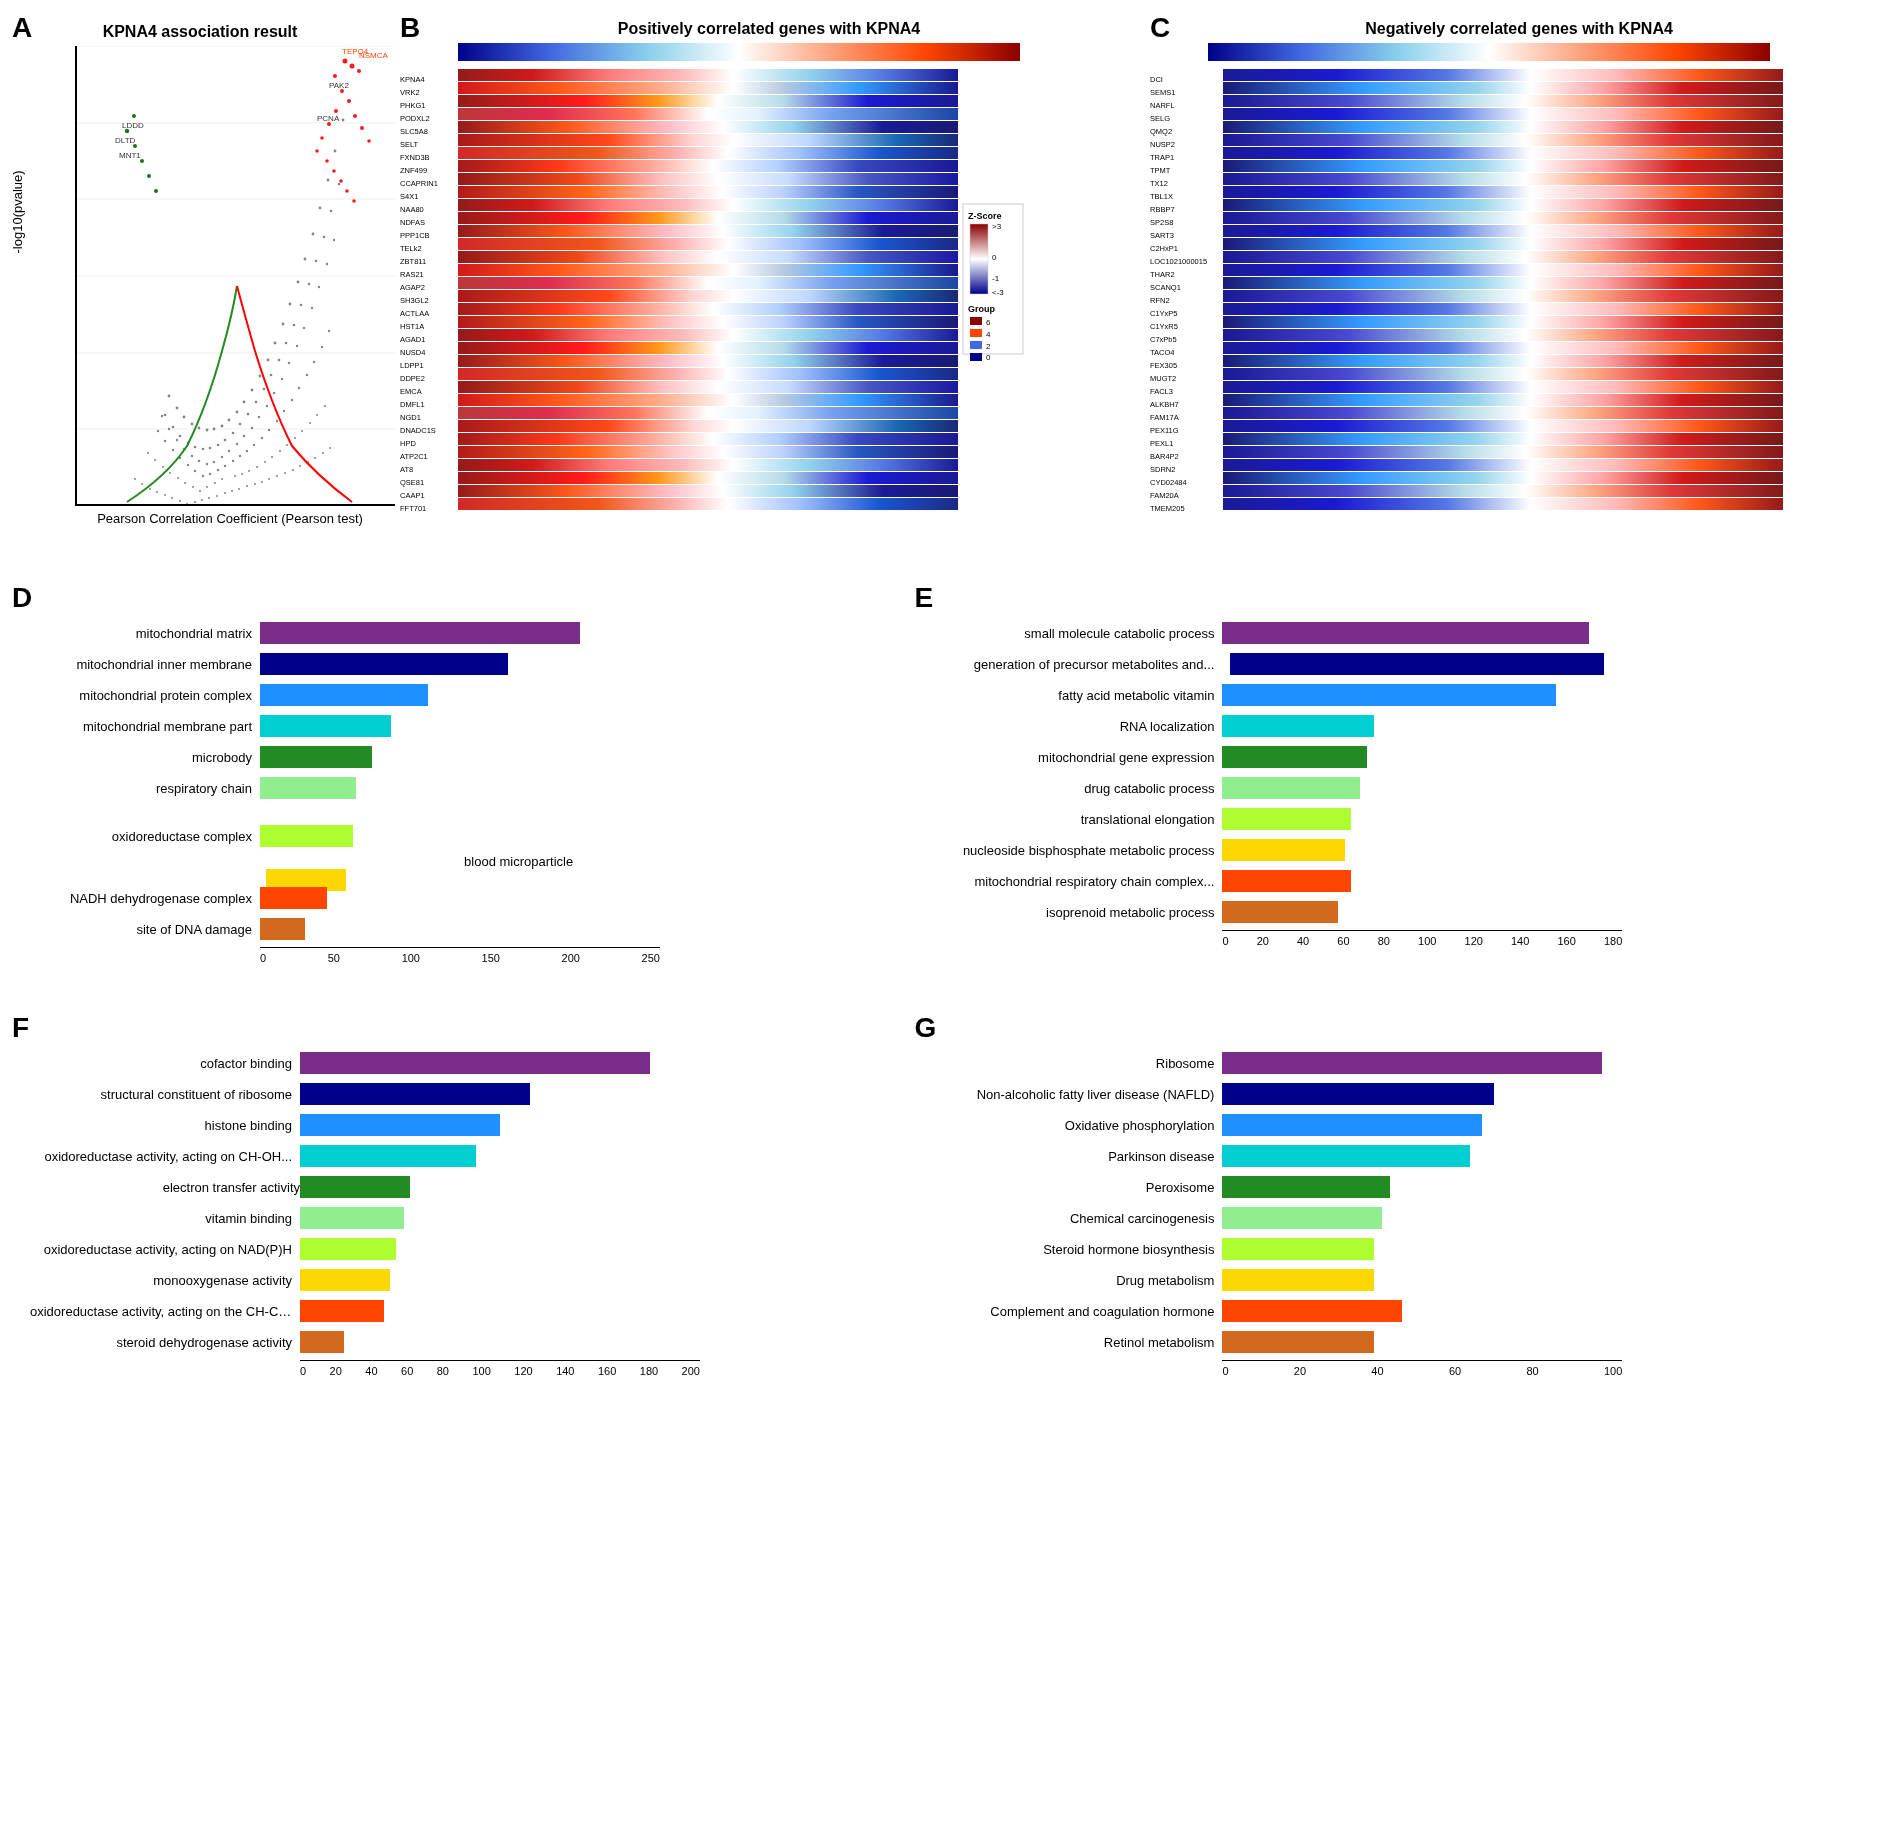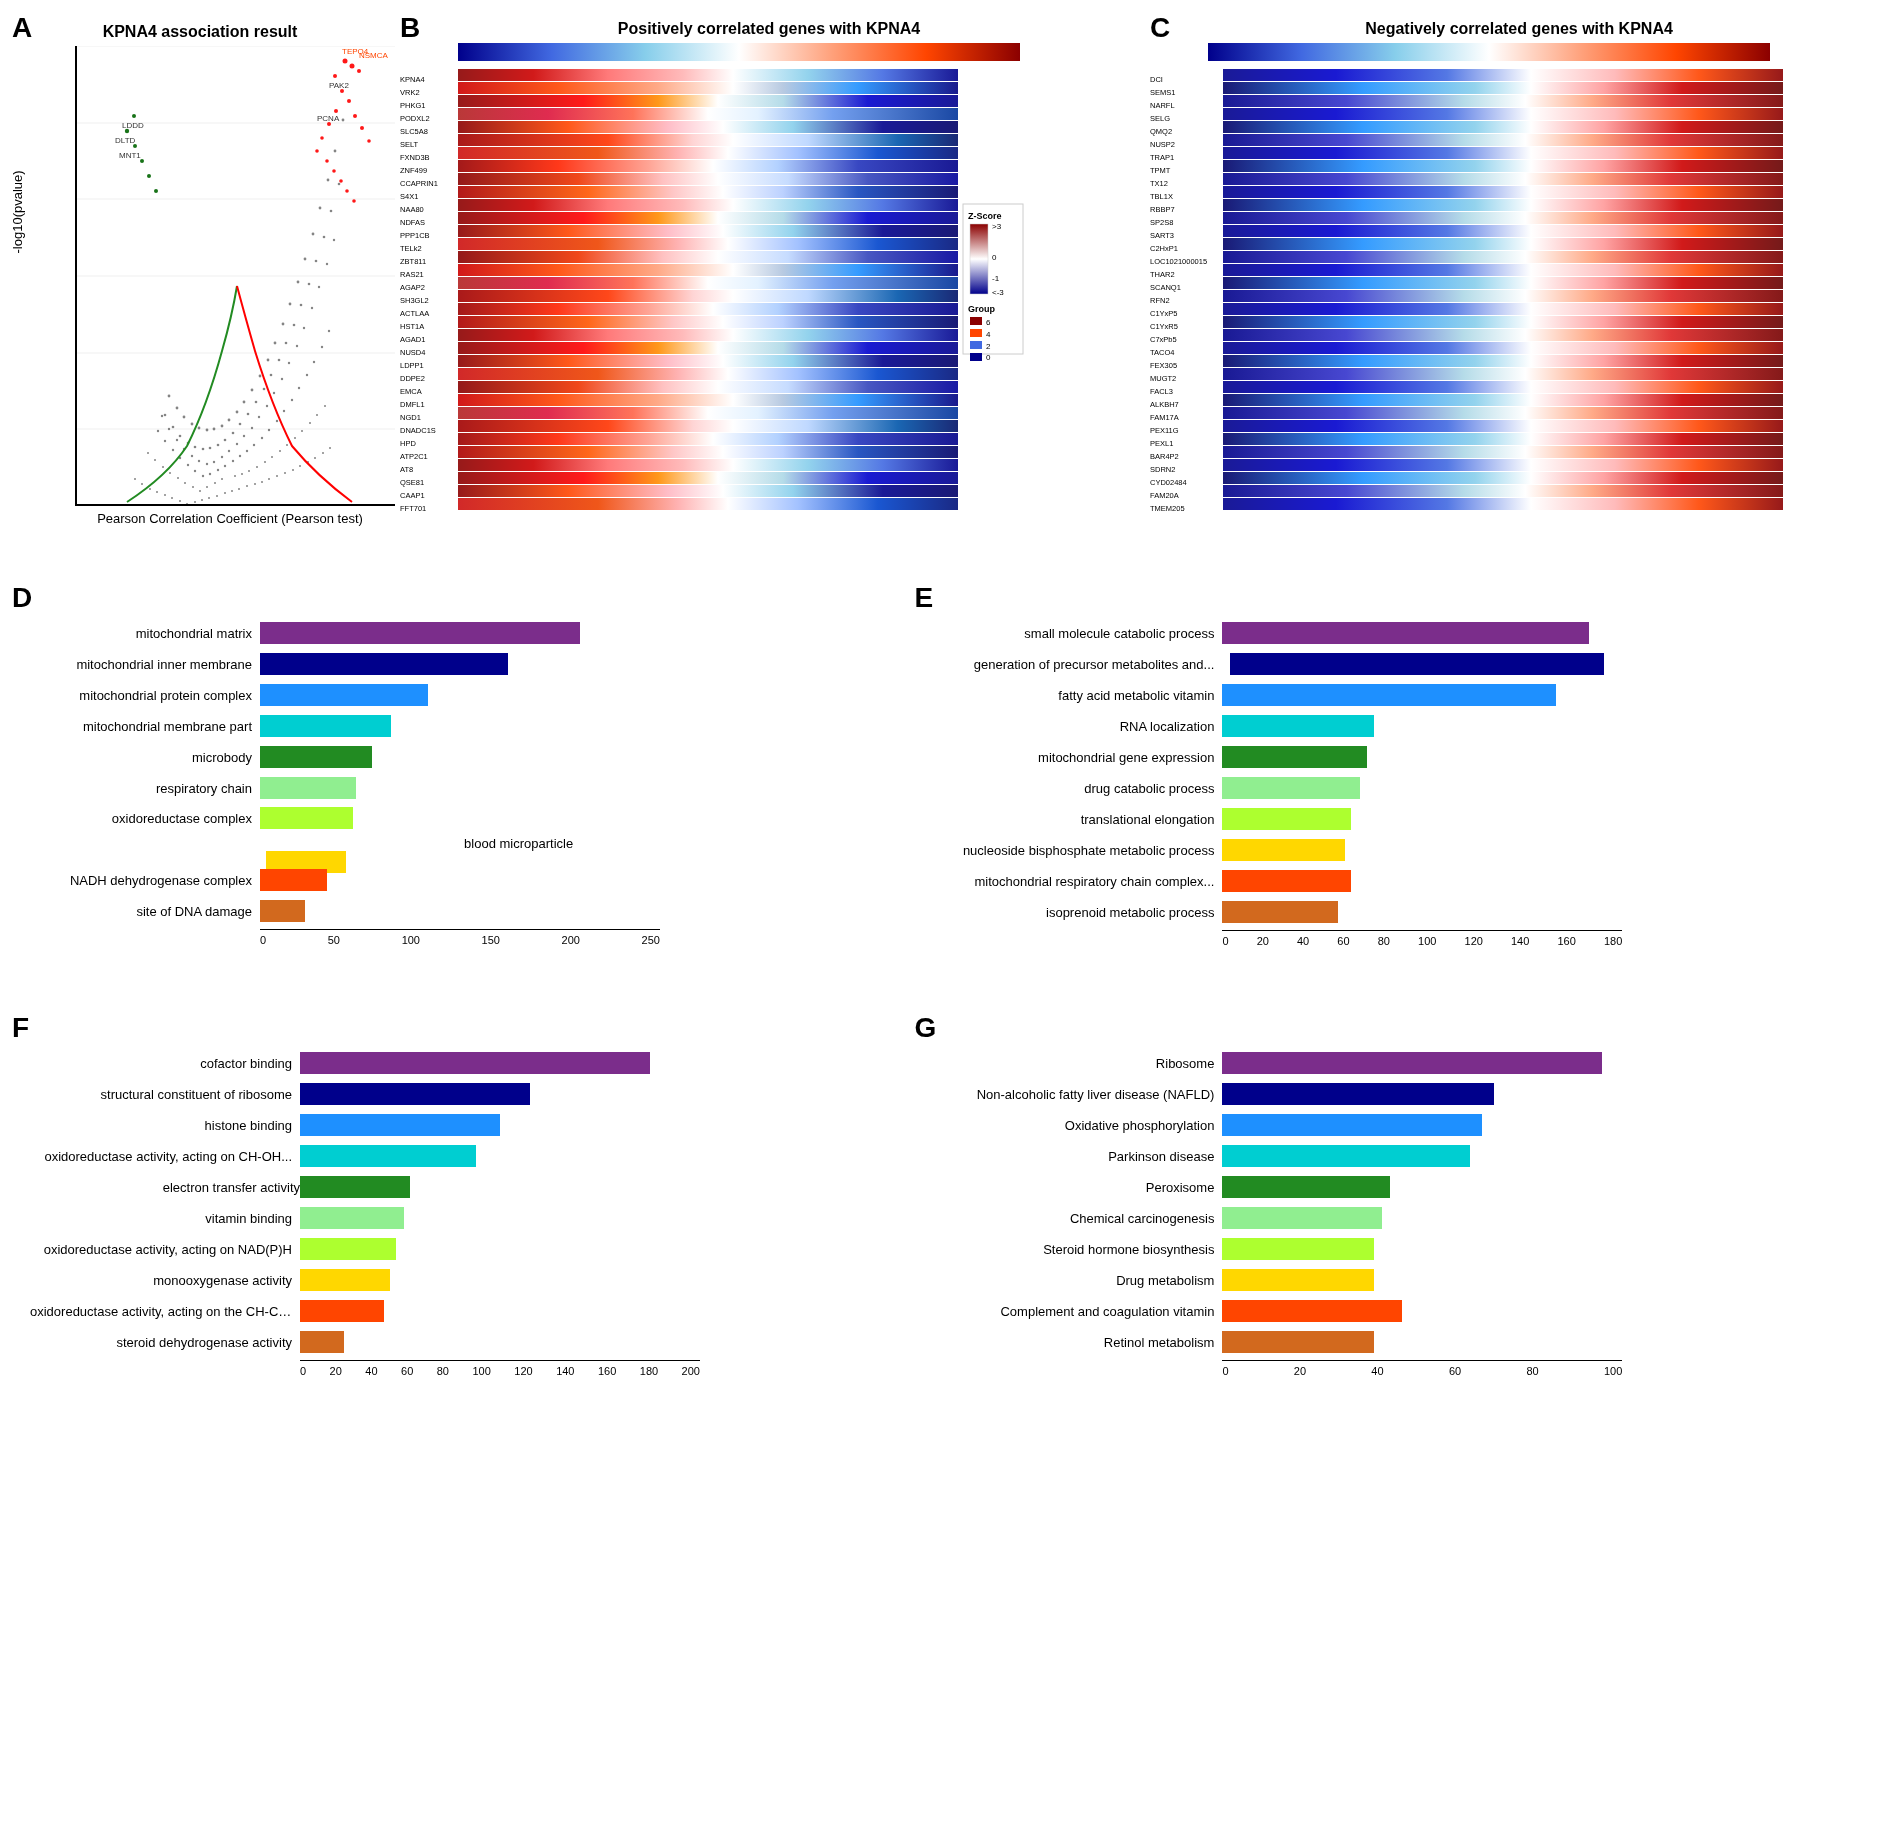--- a/index.html
+++ b/index.html
@@ -656,21 +656,21 @@
         <div style="position:relative; height:22px; width:400px; flex-shrink:0;">
           <div style="height:22px; width:131.20000000000002px; background:#00CED1; display:inline-block;"></div>
         </div>
       </div>
       <div class="bar-row" style="display:flex; align-items:center; margin-bottom:5px; height:26px;">
         <div style="width:230px; text-align:right; font-size:13px; padding-right:8px; flex-shrink:0; white-space:nowrap; overflow:hidden; text-overflow:ellipsis;" title="microbody">microbody</div>
         <div style="position:relative; height:22px; width:400px; flex-shrink:0;">
           <div style="height:22px; width:112.00000000000001px; background:#228B22; display:inline-block;"></div>
         </div>
       </div>
-      <div class="bar-row" style="display:flex; align-items:center; margin-bottom:4px; height:26px;">
+      <div class="bar-row" style="display:flex; align-items:center; margin-bottom:22px; height:26px;">
         <div style="width:230px; text-align:right; font-size:13px; padding-right:8px; flex-shrink:0; white-space:nowrap; overflow:hidden; text-overflow:ellipsis;" title="respiratory chain">respiratory chain</div>
         <div style="position:relative; height:22px; width:400px; flex-shrink:0;">
           <div style="height:22px; width:96px; background:#90EE90; display:inline-block;"></div>
         </div>
       </div>
       <div class="bar-row" style="display:flex; align-items:center; margin-bottom:5px; height:26px;">
         <div style="width:230px; text-align:right; font-size:13px; padding-right:8px; flex-shrink:0; white-space:nowrap; overflow:hidden; text-overflow:ellipsis;" title="oxidoreductase complex">oxidoreductase complex</div>
         <div style="position:relative; height:22px; width:400px; flex-shrink:0;">
           <div style="height:22px; width:92.80000000000001px; background:#ADFF2F; display:inline-block;"></div>
         </div>
@@ -936,21 +936,21 @@
           <div style="height:22px; width:152px; background:#ADFF2F; display:inline-block;"></div>
         </div>
       </div>
       <div class="bar-row" style="display:flex; align-items:center; margin-bottom:5px; height:26px;">
         <div style="width:290px; text-align:right; font-size:13px; padding-right:8px; flex-shrink:0; white-space:nowrap; overflow:hidden; text-overflow:ellipsis;" title="Drug metabolism">Drug metabolism</div>
         <div style="position:relative; height:22px; width:400px; flex-shrink:0;">
           <div style="height:22px; width:152px; background:#FFD700; display:inline-block;"></div>
         </div>
       </div>
       <div class="bar-row" style="display:flex; align-items:center; margin-bottom:5px; height:26px;">
-        <div style="width:290px; text-align:right; font-size:13px; padding-right:8px; flex-shrink:0; white-space:nowrap; overflow:hidden; text-overflow:ellipsis;" title="Complement and coagulation cascades">Complement and coagulation vitamin</div>
+        <div style="width:290px; text-align:right; font-size:13px; padding-right:8px; flex-shrink:0; white-space:nowrap; overflow:hidden; text-overflow:ellipsis;" title="Complement and coagulation cascades">Complement and coagulation hormone</div>
         <div style="position:relative; height:22px; width:400px; flex-shrink:0;">
           <div style="height:22px; width:180px; background:#FF4500; display:inline-block;"></div>
         </div>
       </div>
       <div class="bar-row" style="display:flex; align-items:center; margin-bottom:5px; height:26px;">
         <div style="width:290px; text-align:right; font-size:13px; padding-right:8px; flex-shrink:0; white-space:nowrap; overflow:hidden; text-overflow:ellipsis;" title="Retinol metabolism">Retinol metabolism</div>
         <div style="position:relative; height:22px; width:400px; flex-shrink:0;">
           <div style="height:22px; width:152px; background:#D2691E; display:inline-block;"></div>
         </div>
       </div>

